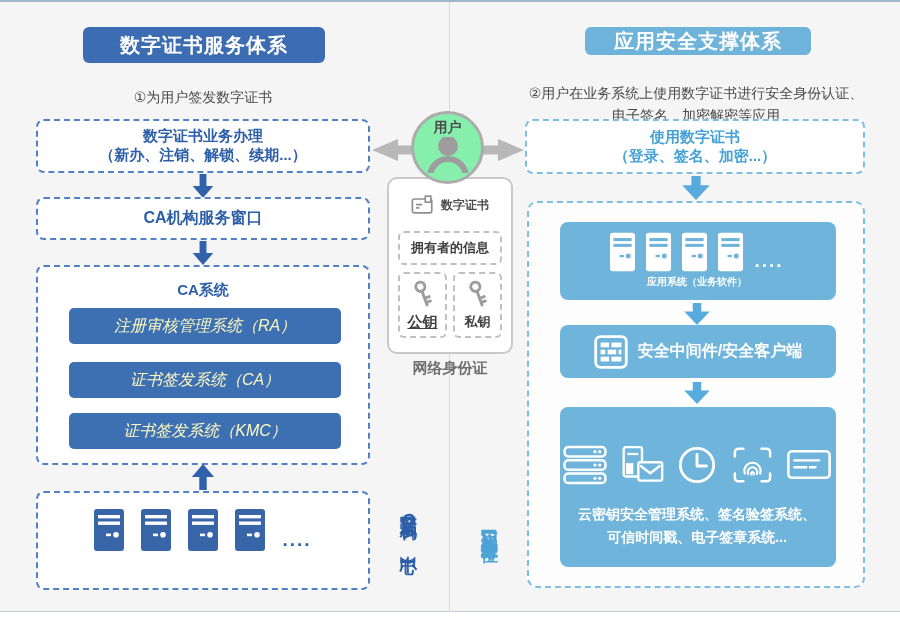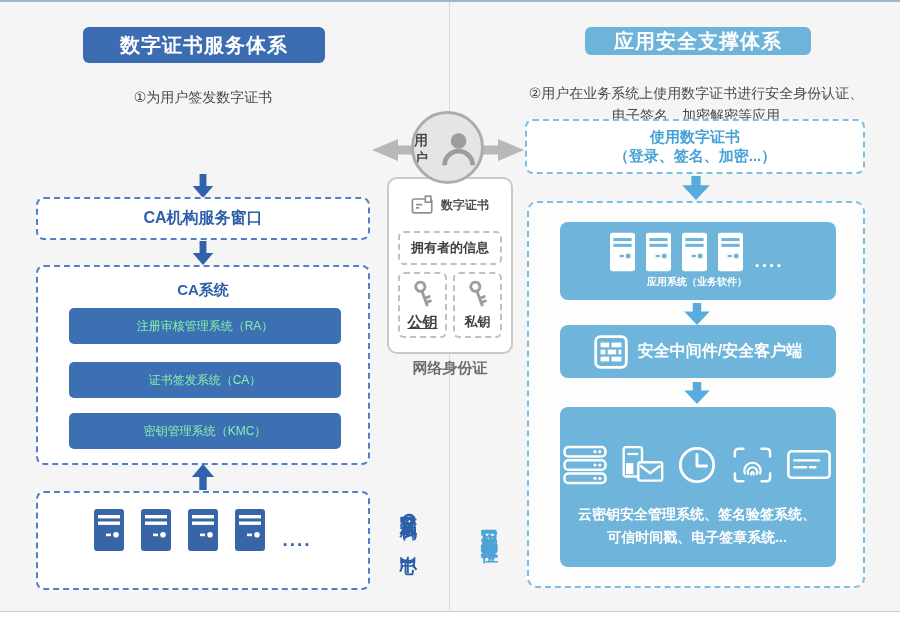--- a/index.html
+++ b/index.html
@@ -20,30 +20,30 @@
 
   
   .dashed-blue  { background:#fff; border:2px dashed #5180c5; border-radius:8px; color:#2d5fa8; }
   .dashed-light { background:#fff; border:2px dashed #7cbfe3; border-radius:8px; color:#45a1d6; }
   .dashed-gray  { background:#fff; border:2px dashed #c0c0c0; border-radius:6px; color:#404040; }
 
   .ctext { text-align:center; font-weight:600; }
 
   
   .bar { position:absolute; left:31px; width:272px; height:36px; background:#3d70b2; border-radius:5px;
-         color:#86efac; font-size:12px; display:flex; align-items:center; justify-content:center; }
+         color:#fef9c3; font-size:16px; display:flex; align-items:center; justify-content:center;font-style:italic; }
 
   .lt-box { position:absolute; left:31px; width:276px; background:#6fb4da; border-radius:8px; color:#fff; }
 
   .dots-dark  { color:#2d5fa8; font-size:19px; font-weight:bold; letter-spacing:2px; }
   .dots-white { color:#fff; font-size:19px; font-weight:bold; letter-spacing:2px; }
 
   
   #user-circle { left:411px; top:111px; width:73px; height:73px; border:3px solid #acacac; border-radius:50%;
-                 background:#e5e5e5; z-index:4; overflow:hidden; display:flex; flex-direction:row; align-items:center; }
+                 background:#86efac; z-index:4; overflow:hidden; display:flex; flex-direction:column; align-items:center; }
   #user-circle .ulabel { font-size:14px; font-weight:600; color:#4a4a4a; margin-top:5px; }
   #mid-card { left:387px; top:177px; width:126px; height:177px; background:#fff; border:2px solid #c9c9c9;
               border-radius:10px; z-index:3; }
   .midtxt { color:#4d4d4d; font-size:12px; font-weight:600; }
 
   .v-label { writing-mode:vertical-rl; text-orientation:mixed; font-size:17px; font-weight:600;
              letter-spacing:2px; text-align:center; }
 
   #divider { left:449px; top:2px; width:1px; height:610px; background:#d6d9dd; z-index:0; }
   .z1 { z-index:1; } .z2 { z-index:2; }
@@ -54,20 +54,24 @@
 
 <div id="app">
   <div id="topline"></div>
   <div id="canvas"></div>
   <div class="abs" id="divider"></div>
 
   <div class="abs flexc hdr z1" id="hdr-left">数字证书服务体系</div>
 
   <div class="abs caption z1" style="left:36px; top:87px; width:334px;">①为用户签发数字证书</div>
 
+  <div class="abs dashed-blue flexcol z1" style="left:36px; top:119px; width:334px; height:54px;">
+    <div class="ctext" style="font-size:15px;">数字证书业务办理</div>
+    <div class="ctext" style="font-size:15px;">（新办、注销、解锁、续期...）</div>
+  </div>
 
   <div class="abs z1" style="left:191px; top:174px;">
     <svg width="24" height="24" viewBox="0 0 24 28">
         <path d="M8 0h8v14h8L12 28 0 14h8z" fill="#2f62ab"></path>
       </svg>
   </div>
 
   <div class="abs dashed-blue flexc z1" style="left:36px; top:197px; width:334px; height:43px;">
     <span class="ctext" style="font-size:16px;">CA机构服务窗口</span>
   </div>
@@ -75,21 +79,21 @@
   <div class="abs z1" style="left:191px; top:241px;">
     <svg width="24" height="24" viewBox="0 0 24 28">
         <path d="M8 0h8v14h8L12 28 0 14h8z" fill="#2f62ab"></path>
       </svg>
   </div>
 
   <div class="abs dashed-blue z1" style="left:36px; top:265px; width:334px; height:200px;">
     <div class="ctext abs" style="left:0; top:14px; width:330px; font-size:15px;">CA系统</div>
     <div class="bar" style="top:41px;">注册审核管理系统（RA）</div>
     <div class="bar" style="top:95px;">证书签发系统（CA）</div>
-    <div class="bar" style="top:146px;">密钥管理系统（KMC）</div>
+    <div class="bar" style="top:146px;">证书签发系统（KMC）</div>
   </div>
 
   <div class="abs z1" style="left:191px; top:464px;">
     <svg width="24" height="26" viewBox="0 0 24 28">
         <path d="M12 0l12 14h-8v14H8V14H0z" fill="#2f62ab"></path>
       </svg>
   </div>
 
   <div class="abs dashed-blue z1" style="left:36px; top:491px; width:334px; height:99px;">
     <div class="abs flexc" style="left:0; top:16px; width:330px; gap:17px;">

